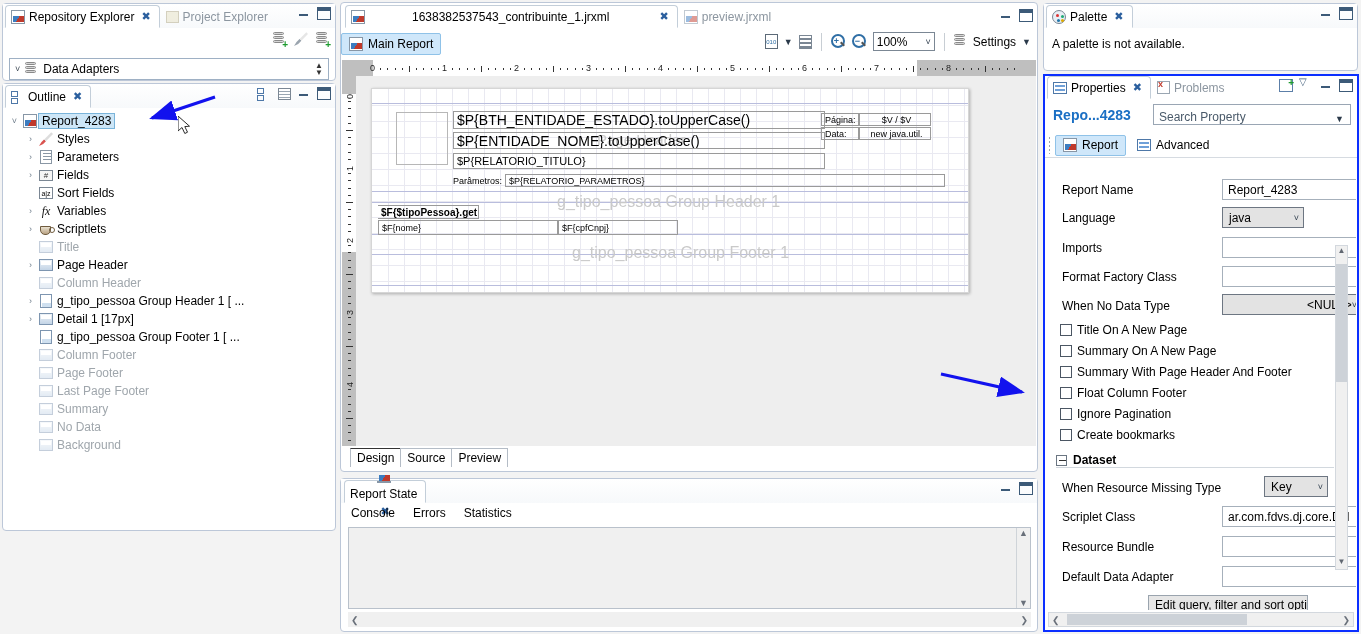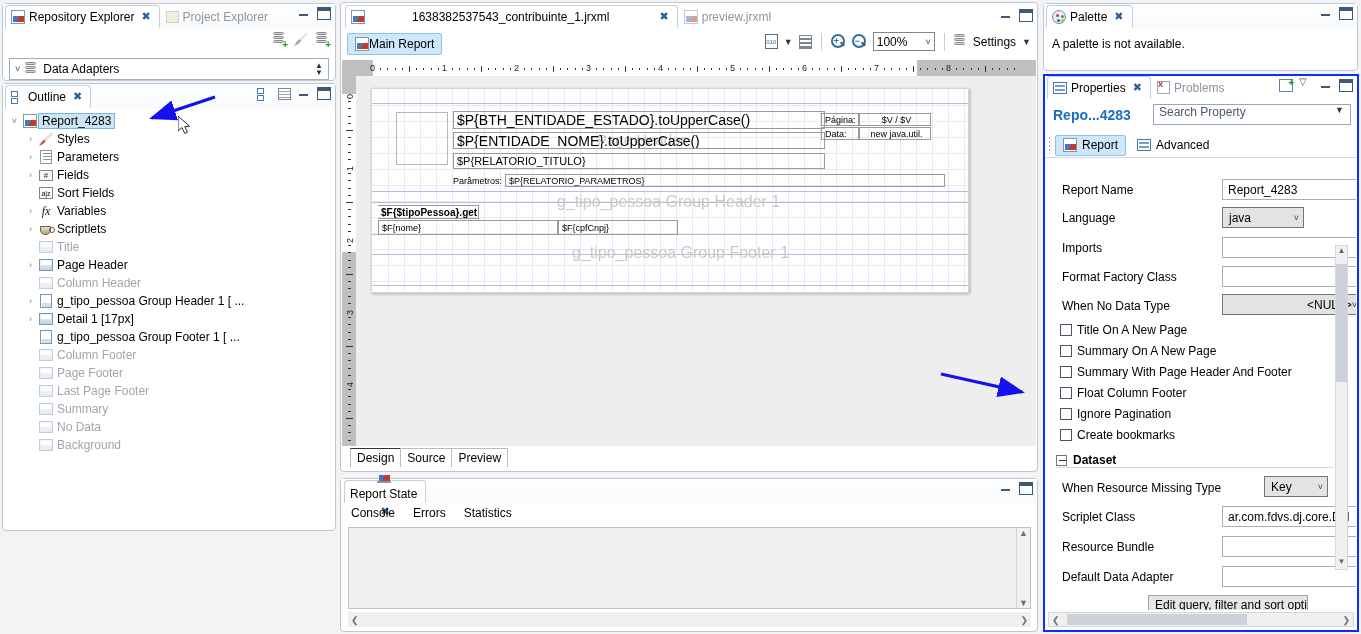--- a/index.html
+++ b/index.html
@@ -73,21 +73,21 @@
   .tnode.dim .tlab { color: #9fa6ac; }
   .tnode.selected .tlab { background: #cde6f7; outline: 1px solid #7ab4da; padding: 0 3px; }
 
   
   #editor { position: absolute; left: 340px; top: 2px; width: 698px; height: 470px; background:#fff;
     border: 1px solid #bcc7d8; border-radius: 4px; }
   #ed-tabbar { position: relative; height: 25px; display: flex; align-items: flex-end; }
   #ed-toolbar { position: absolute; left: 0; right: 0; top: 25px; height: 32px; background: #fff;
       display: flex; align-items: center; }
   #main-report-btn {
-    margin-left: 6px; height: 22px; padding: 0 7px; display: flex; align-items: center; 
+    height: 22px; padding: 0 7px; display: flex; align-items: center; gap: 5px;
     background: #cfe7fa; border: 1px solid #8fc2e8; border-radius: 2px; font-size: 12px;
   }
   #ed-tool-right { position: absolute; right: 6px; top: 4px; display: flex; align-items: center; gap: 6px; }
   .tsep { width: 1px; height: 18px; background: #c8ced4; margin: 0 3px; }
   .zoombox { width: 62px; height: 19px; border: 1px solid #7b8794; background:#fff; display:flex;
       align-items:center; justify-content:space-between; padding: 0 3px; font-size: 12px; }
   .caret-dn { font-size: 9px; color: #2b3a4a; }
 
   #hruler { position: absolute; left: 1px; top: 57px; right: 1px; height: 16px; background: #bfbfbf;
       overflow: hidden; font-size: 9px; }
@@ -140,21 +140,21 @@
       background:#fff; border:1px solid #bcc7d8; border-radius:4px; }
   #palette-msg { position:absolute; left: 8px; top: 33px; font-size: 12px; }
 
   
   #props { position:absolute; left: 1043px; top: 74px; width: 316px; height: 558px;
       background:#fff; border: 2px solid #0b2fff; }
   #props-head { position: relative; height: 23px; display:flex; align-items:flex-end; }
   #prop-title-row { position:absolute; left:0; right:0; top:26px; height: 26px; display:flex; align-items:center; }
   #prop-obj-name { margin-left: 8px; font-size: 14px; font-weight: bold; color:#1a6fc4; }
   #search-prop { position:absolute; left: 108px; right: 6px; top: 2px; height: 21px; border:1px solid #9aa6b4;
-     background:#fff; display:flex; align-items:flex-start; padding-left:5px; }
+     background:#fff; display:flex; align-items:flex-end; padding-left:5px; }
   #search-prop .ph { color:#4a5a6a; font-size:12px; }
   #prop-tabs { position:absolute; left:0; right:0; top:57px; height: 25px; display:flex; align-items:center; gap:4px;
      padding-left:10px; border-bottom:1px solid #d6dbe1; }
   .ptab { display:flex; align-items:center; gap:5px; height:21px; padding:0 7px; font-size:12px; }
   .ptab.active { background:#cfe7fa; border:1px solid #8fc2e8; border-radius:2px; }
   .grip { position:absolute; left:3px; top:60px; width:3px; height:18px;
      background-image: radial-gradient(#9aa4ae 40%, transparent 41%); background-size: 3px 4px; }
   #prop-body { position:absolute; left:1px; right:1px; top:83px; bottom: 20px; overflow:hidden; }
   .prow { position:absolute; height: 22px; display:flex; align-items:center; }
   .plabel { font-size:12px; color:#000; }

